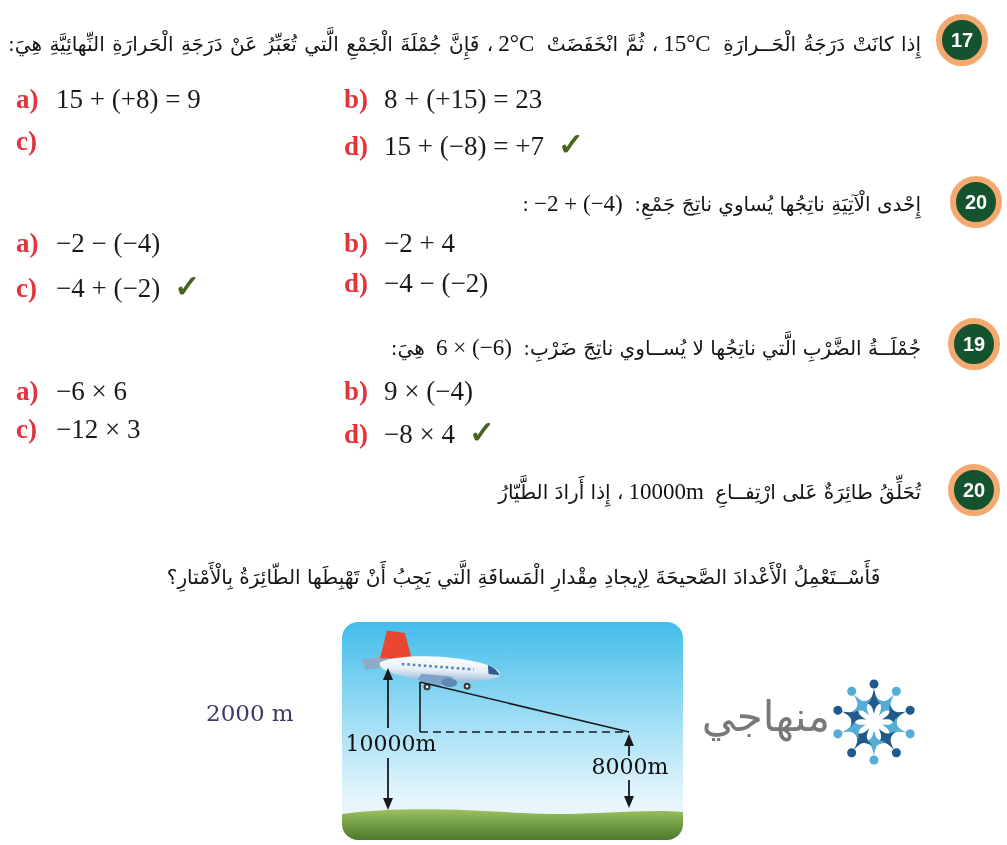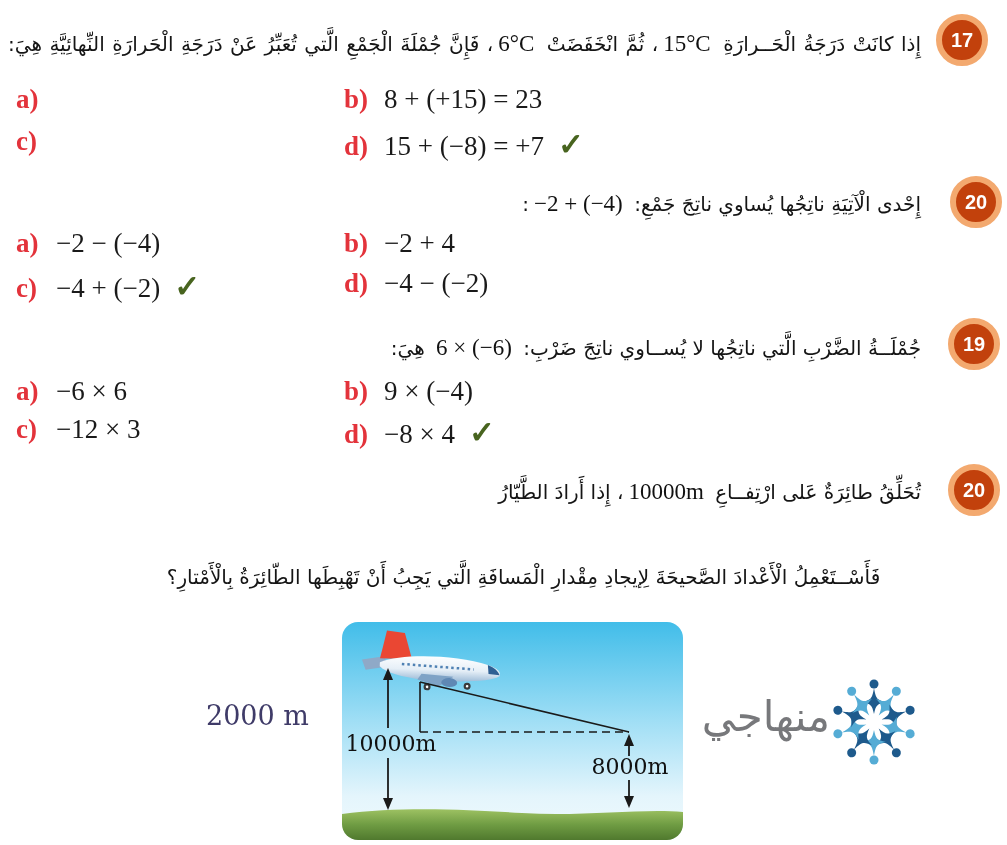--- a/index.html
+++ b/index.html
@@ -1,51 +1,52 @@
 <!DOCTYPE html>
 <html lang="ar"><head>
 <meta charset="utf-8">
 <style>
   html,body{margin:0;padding:0;background:#fff;}
   .page{position:relative;width:1007px;height:845px;background:#ffffff;overflow:hidden;
         font-family:"DejaVu Sans",sans-serif;}
   .qcircle{position:absolute;width:40px;height:40px;border-radius:50%;
-        background:#c2410c;border:6px solid #F3A96F;color:#fff;
+        background:#14532d;border:6px solid #F3A96F;color:#fff;
         display:flex;align-items:center;justify-content:center;
         font:bold 20px "Liberation Sans",sans-serif;}
   .qheader{position:absolute;direction:rtl;font-size:20px;color:#151515;
         line-height:1.55;white-space:nowrap;text-align:right;}
   .qheader.fill{white-space:normal;text-align:justify;text-align-last:justify;}
   .qheader.center{white-space:normal;text-align:center;margin-left:40px;}
   .mnum{font-family:"Liberation Serif",serif;font-size:23px;direction:ltr;
         unicode-bidi:isolate;margin:0 5px;color:#111;}
   .opt{position:absolute;direction:ltr;display:flex;align-items:baseline;
         font-family:"Liberation Serif",serif;font-size:27px;color:#1a1a1a;white-space:nowrap;}
   .opt .letter{color:#E3333B;font-weight:bold;width:40px;flex:none;}
   .opt .check{color:#48641F;font-weight:bold;font-size:31px;margin-left:14px;}
   .fig{position:absolute;left:342px;top:622px;width:341px;height:218px;}
   .sideLabel{position:absolute;left:206px;top:700px;font-family:"DejaVu Serif",serif;
-        font-size:27px;color:#3F3B68;}
+        font-size:23px;color:#3F3B68;}
   .logoText{position:absolute;left:698px;top:692px;width:132px;font-size:42px;
         color:#77787B;text-align:right;direction:rtl;line-height:1.2;}
   .logoIcon{position:absolute;left:830px;top:674px;}
 </style>
 </head>
 <body>
 
 <div class="page">
 
   <div class="qcircle" style="left:936px;top:14px">
     <span>17</span>
   </div>
   <div class="qheader fill" style="left:8px;right:86px;top:26px">
-    <span>إِذا كانَتْ دَرَجَةُ الْحَــرارَةِ </span><span class="mnum">15°C</span><span>، ثُمَّ انْخَفَضَتْ </span><span class="mnum">6°C</span><span>، فَإِنَّ جُمْلَةَ الْجَمْعِ الَّتي تُعَبِّرُ عَنْ دَرَجَةِ الْحَرارَةِ النِّهائِيَّةِ هِيَ:</span>
+    <span>إِذا كانَتْ دَرَجَةُ الْحَــرارَةِ </span><span class="mnum">15°C</span><span>، ثُمَّ انْخَفَضَتْ </span><span class="mnum">2°C</span><span>، فَإِنَّ جُمْلَةَ الْجَمْعِ الَّتي تُعَبِّرُ عَنْ دَرَجَةِ الْحَرارَةِ النِّهائِيَّةِ هِيَ:</span>
   </div>
   <div class="opt" style="left:16px;top:84px">
     <span class="letter">a)</span>
+    <span class="expr">15 + (+8) = 9</span>
   </div>
   <div class="opt" style="left:344px;top:84px">
     <span class="letter">b)</span>
     <span class="expr">8 + (+15) = 23</span>
   </div>
   <div class="opt" style="left:16px;top:126px">
     <span class="letter">c)</span>
   </div>
   <div class="opt" style="left:344px;top:126px">
     <span class="letter">d)</span>

